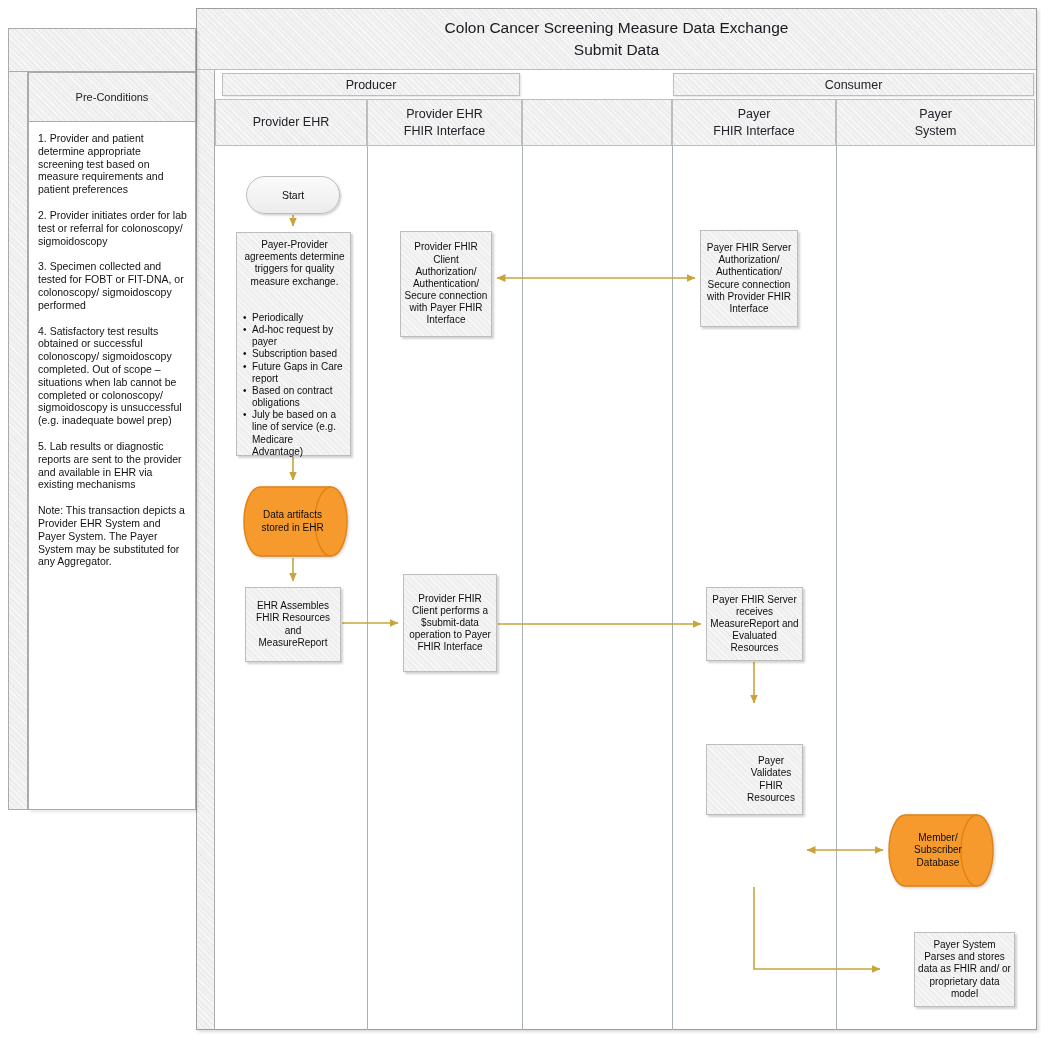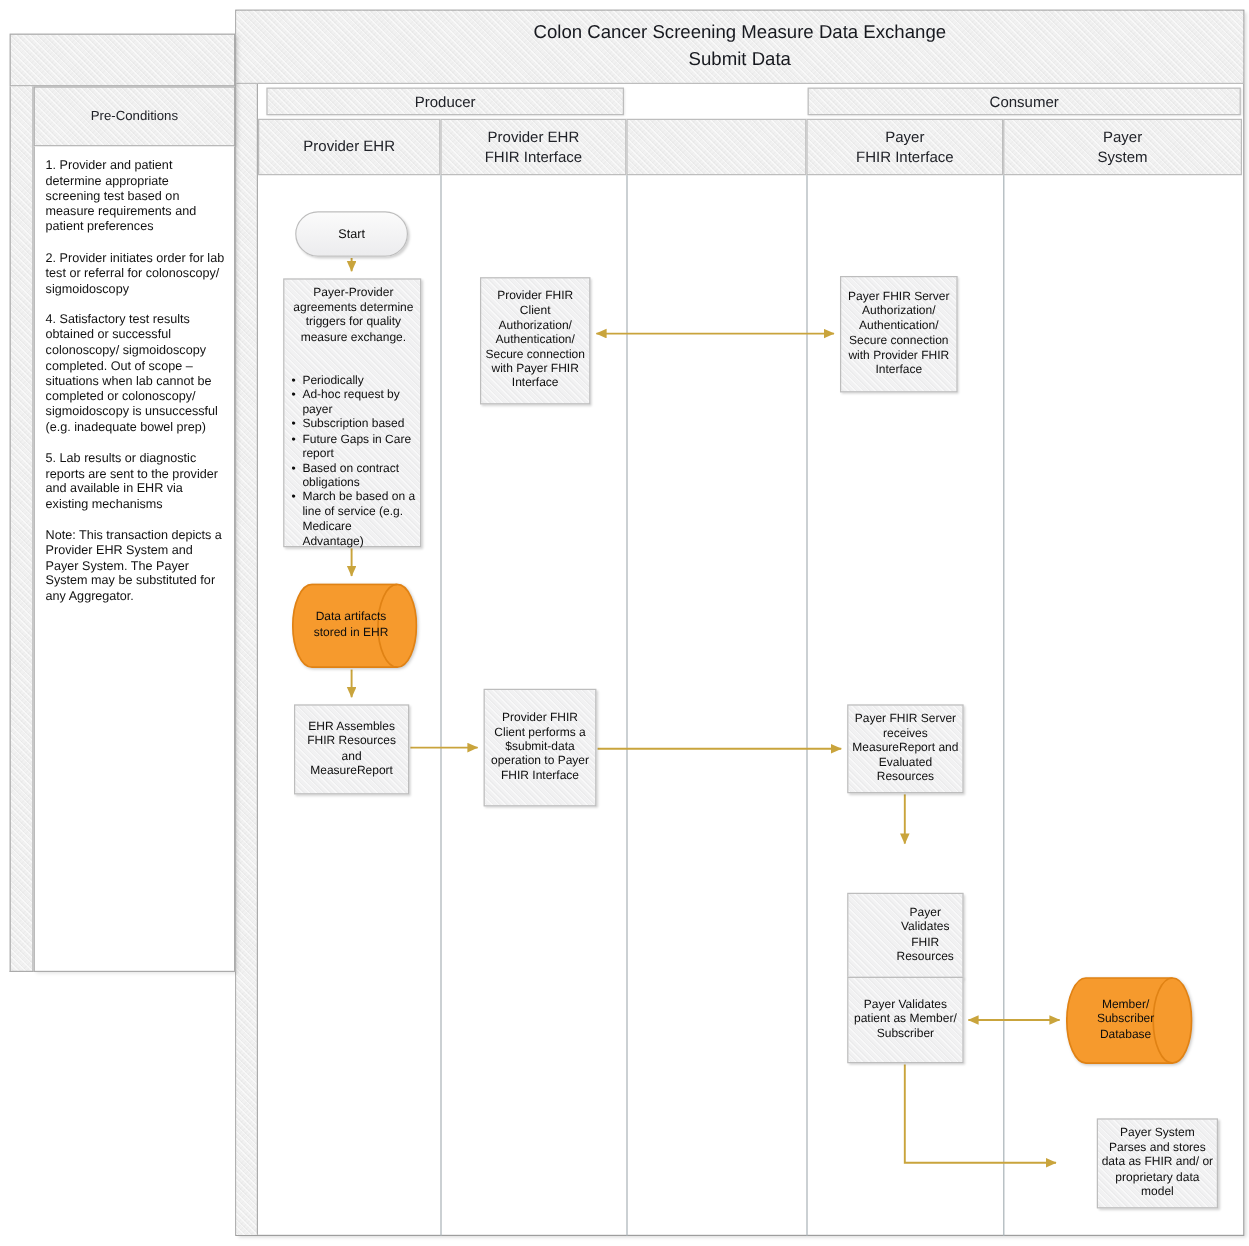--- a/index.html
+++ b/index.html
@@ -123,20 +123,21 @@
   <div class="abs vline" style="left:836px;"></div>
 
   <div class="abs pc-topband hatch"></div>
   <div class="abs pc-strip hatch"></div>
   <div class="abs pc-header hatch">
     <span>Pre-Conditions</span>
   </div>
   <div class="abs pc-body">
     <p>1. Provider and patient determine appropriate screening test based on measure requirements and patient preferences</p>
     <p>2. Provider initiates order for lab test or referral for colonoscopy/ sigmoidoscopy</p>
+    <p>3. Specimen collected and tested for FOBT or FIT-DNA, or colonoscopy/ sigmoidoscopy performed</p>
     <p>4. Satisfactory test results obtained or successful colonoscopy/ sigmoidoscopy completed. Out of scope – situations when lab cannot be completed or colonoscopy/ sigmoidoscopy is unsuccessful (e.g. inadequate bowel prep)</p>
     <p>5. Lab results or diagnostic reports are sent to the provider and available in EHR via existing mechanisms</p>
     <p>Note: This transaction depicts a Provider EHR System and Payer System. The Payer System may be substituted for any Aggregator.</p>
   </div>
 
   <svg class="arrows" width="1041" height="1038" viewBox="0 0 1041 1038">
     <defs>
       <marker id="ah" markerWidth="10" markerHeight="9" refX="8.5" refY="4" orient="auto" markerUnits="userSpaceOnUse">
         <path d="M0,0 L9,4 L0,8 Z" fill="#C9A43C"></path>
       </marker>
@@ -163,21 +164,21 @@
   </div>
 
   <div class="box agreements">
     <div class="ag-head">Payer-Provider agreements determine triggers for quality measure exchange.</div>
     <ul>
       <li>Periodically</li>
       <li>Ad-hoc request by payer</li>
       <li>Subscription based</li>
       <li>Future Gaps in Care report</li>
       <li>Based on contract obligations</li>
-      <li>March be based on a line of service (e.g. Medicare Advantage)</li>
+      <li>July be based on a line of service (e.g. Medicare Advantage)</li>
     </ul>
   </div>
 
   <div class="cyl cyl-data">
     <svg viewBox="0 0 105 71">
       <path d="M17,1 L88,1 A16,34.5 0 0 1 88,70 L17,70 A16,34.5 0 0 1 17,1 Z" fill="#F69A2D" stroke="#E08214" stroke-width="1.4"></path>
       <path d="M88,1 A16,34.5 0 0 0 88,70" fill="none" stroke="#E08214" stroke-width="1.4"></path>
     </svg>
     <div class="cyl-label">Data artifacts stored in EHR</div>
   </div>
@@ -199,23 +200,20 @@
   </div>
 
   <div class="box payer-receives">
     <span>Payer FHIR Server receives MeasureReport and Evaluated Resources</span>
   </div>
 
   <div class="box payer-validates-fhir">
     <span>Payer Validates FHIR Resources</span>
   </div>
 
-  <div class="box payer-validates-patient">
-    <span>Payer Validates patient as Member/ Subscriber</span>
-  </div>
 
   <div class="cyl cyl-db">
     <svg viewBox="0 0 106 73">
       <path d="M17,1 L89,1 A16,35.5 0 0 1 89,72 L17,72 A16,35.5 0 0 1 17,1 Z" fill="#F69A2D" stroke="#E08214" stroke-width="1.4"></path>
       <path d="M89,1 A16,35.5 0 0 0 89,72" fill="none" stroke="#E08214" stroke-width="1.4"></path>
     </svg>
     <div class="cyl-label">Member/ Subscriber Database</div>
   </div>
 
   <div class="box payer-parses">

